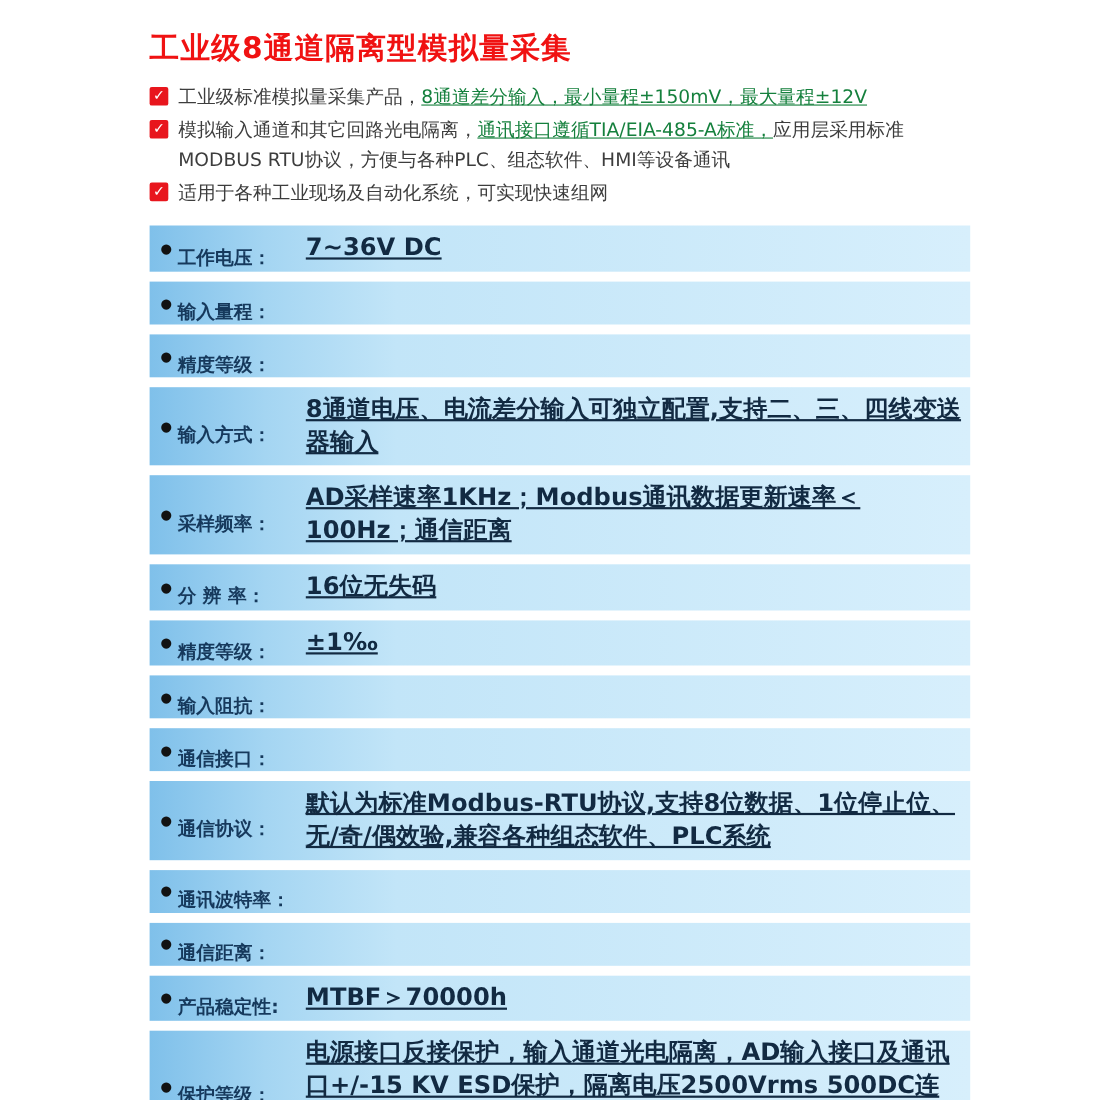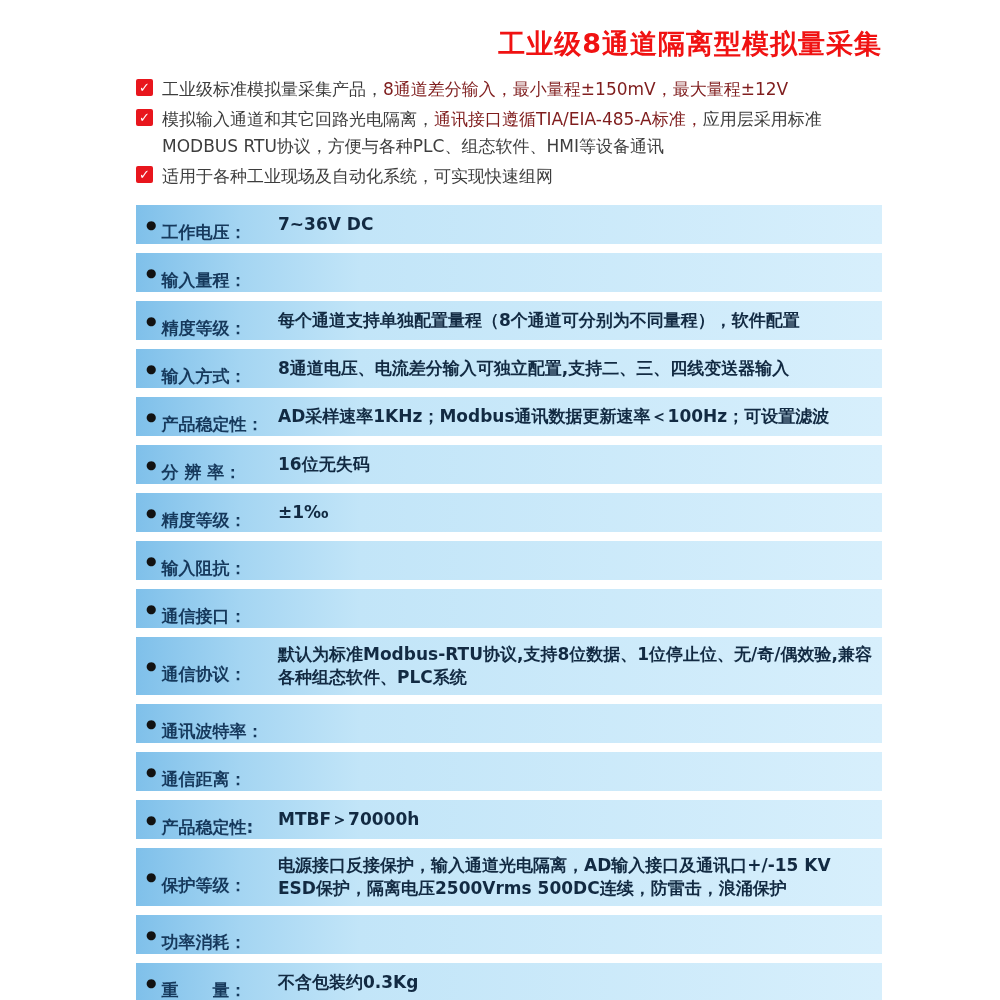--- a/index.html
+++ b/index.html
@@ -12,35 +12,34 @@
     width: 1000px;
     min-height: 1000px;
     padding: 26px 118px 24px 136px;
   }
   .title {
     color: #f01212;
     font-size: 27px;
     font-weight: 700;
     letter-spacing: 1px;
     margin-bottom: 14px;
-    text-align: right;
   }
   .features { display: flex; flex-direction: column; gap: 4px; margin-bottom: 16px; }
   .feature { display: flex; align-items: flex-start; gap: 9px; }
   .chk {
     flex: none;
     width: 17px; height: 17px;
     margin-top: 3px;
     background: #e8161d;
     border-radius: 2px;
     color: #ffffff;
     font-size: 13px; line-height: 17px; text-align: center; font-weight: 700;
   }
   .ftext { font-size: 17px; line-height: 1.55; color: #3d3d3d; font-weight: 500; }
-  .ftext .red { color: #7f1d1d; }
+  .ftext .red { color: #15803d; text-decoration: underline; }
   .spec-table { display: flex; flex-direction: column; gap: 9px; }
   .row {
     display: flex;
     align-items: center;
     min-height: 36px;
     background: linear-gradient(90deg, #7fc0ea 0%, #a4d5f2 14%, #c2e5f8 30%, #d7effc 100%);
   }
   .cell-label {
     flex: none;
     width: 138px;
@@ -50,24 +49,25 @@
     padding-left: 10px;
     font-size: 17px;
     font-weight: 700;
     color: #16395c;
   }
   .dot { color: #121212; font-size: 12px; line-height: 1; }
   .ltext { white-space: nowrap; margin-top: 16px; }
   .cell-value {
     flex: 1;
     padding: 6px 8px 6px 4px;
-    font-size: 17px;
+    font-size: 22px;
     font-weight: 700;
     line-height: 1.35;
     color: #122a42;
+    text-decoration: underline;
   }
 </style>
 </head>
 <body>
 
 <div class="page">
 
   <h1 class="title">工业级8通道隔离型模拟量采集</h1>
 
   <div class="features">
@@ -100,37 +100,36 @@
           <span class="dot">●</span>
           <span class="ltext">输入量程：</span>
         </div>
     </div>
 
     <div class="row">
       <div class="cell-label">
           <span class="dot">●</span>
           <span class="ltext">精度等级：</span>
         </div>
-      <div class="cell-value">每个通道支持单独配置量程（8个通道可分别为不同量程），软件配置</div>
     </div>
 
     <div class="row">
       <div class="cell-label">
           <span class="dot">●</span>
           <span class="ltext">输入方式：</span>
         </div>
       <div class="cell-value">8通道电压、电流差分输入可独立配置,支持二、三、四线变送器输入</div>
     </div>
 
     <div class="row">
       <div class="cell-label">
           <span class="dot">●</span>
-          <span class="ltext">产品稳定性：</span>
-        </div>
-      <div class="cell-value">AD采样速率1KHz；Modbus通讯数据更新速率＜100Hz；可设置滤波</div>
+          <span class="ltext">采样频率：</span>
+        </div>
+      <div class="cell-value">AD采样速率1KHz；Modbus通讯数据更新速率＜100Hz；通信距离</div>
     </div>
 
     <div class="row">
       <div class="cell-label">
           <span class="dot">●</span>
           <span class="ltext">分 辨 率：</span>
         </div>
       <div class="cell-value">16位无失码</div>
     </div>
 

